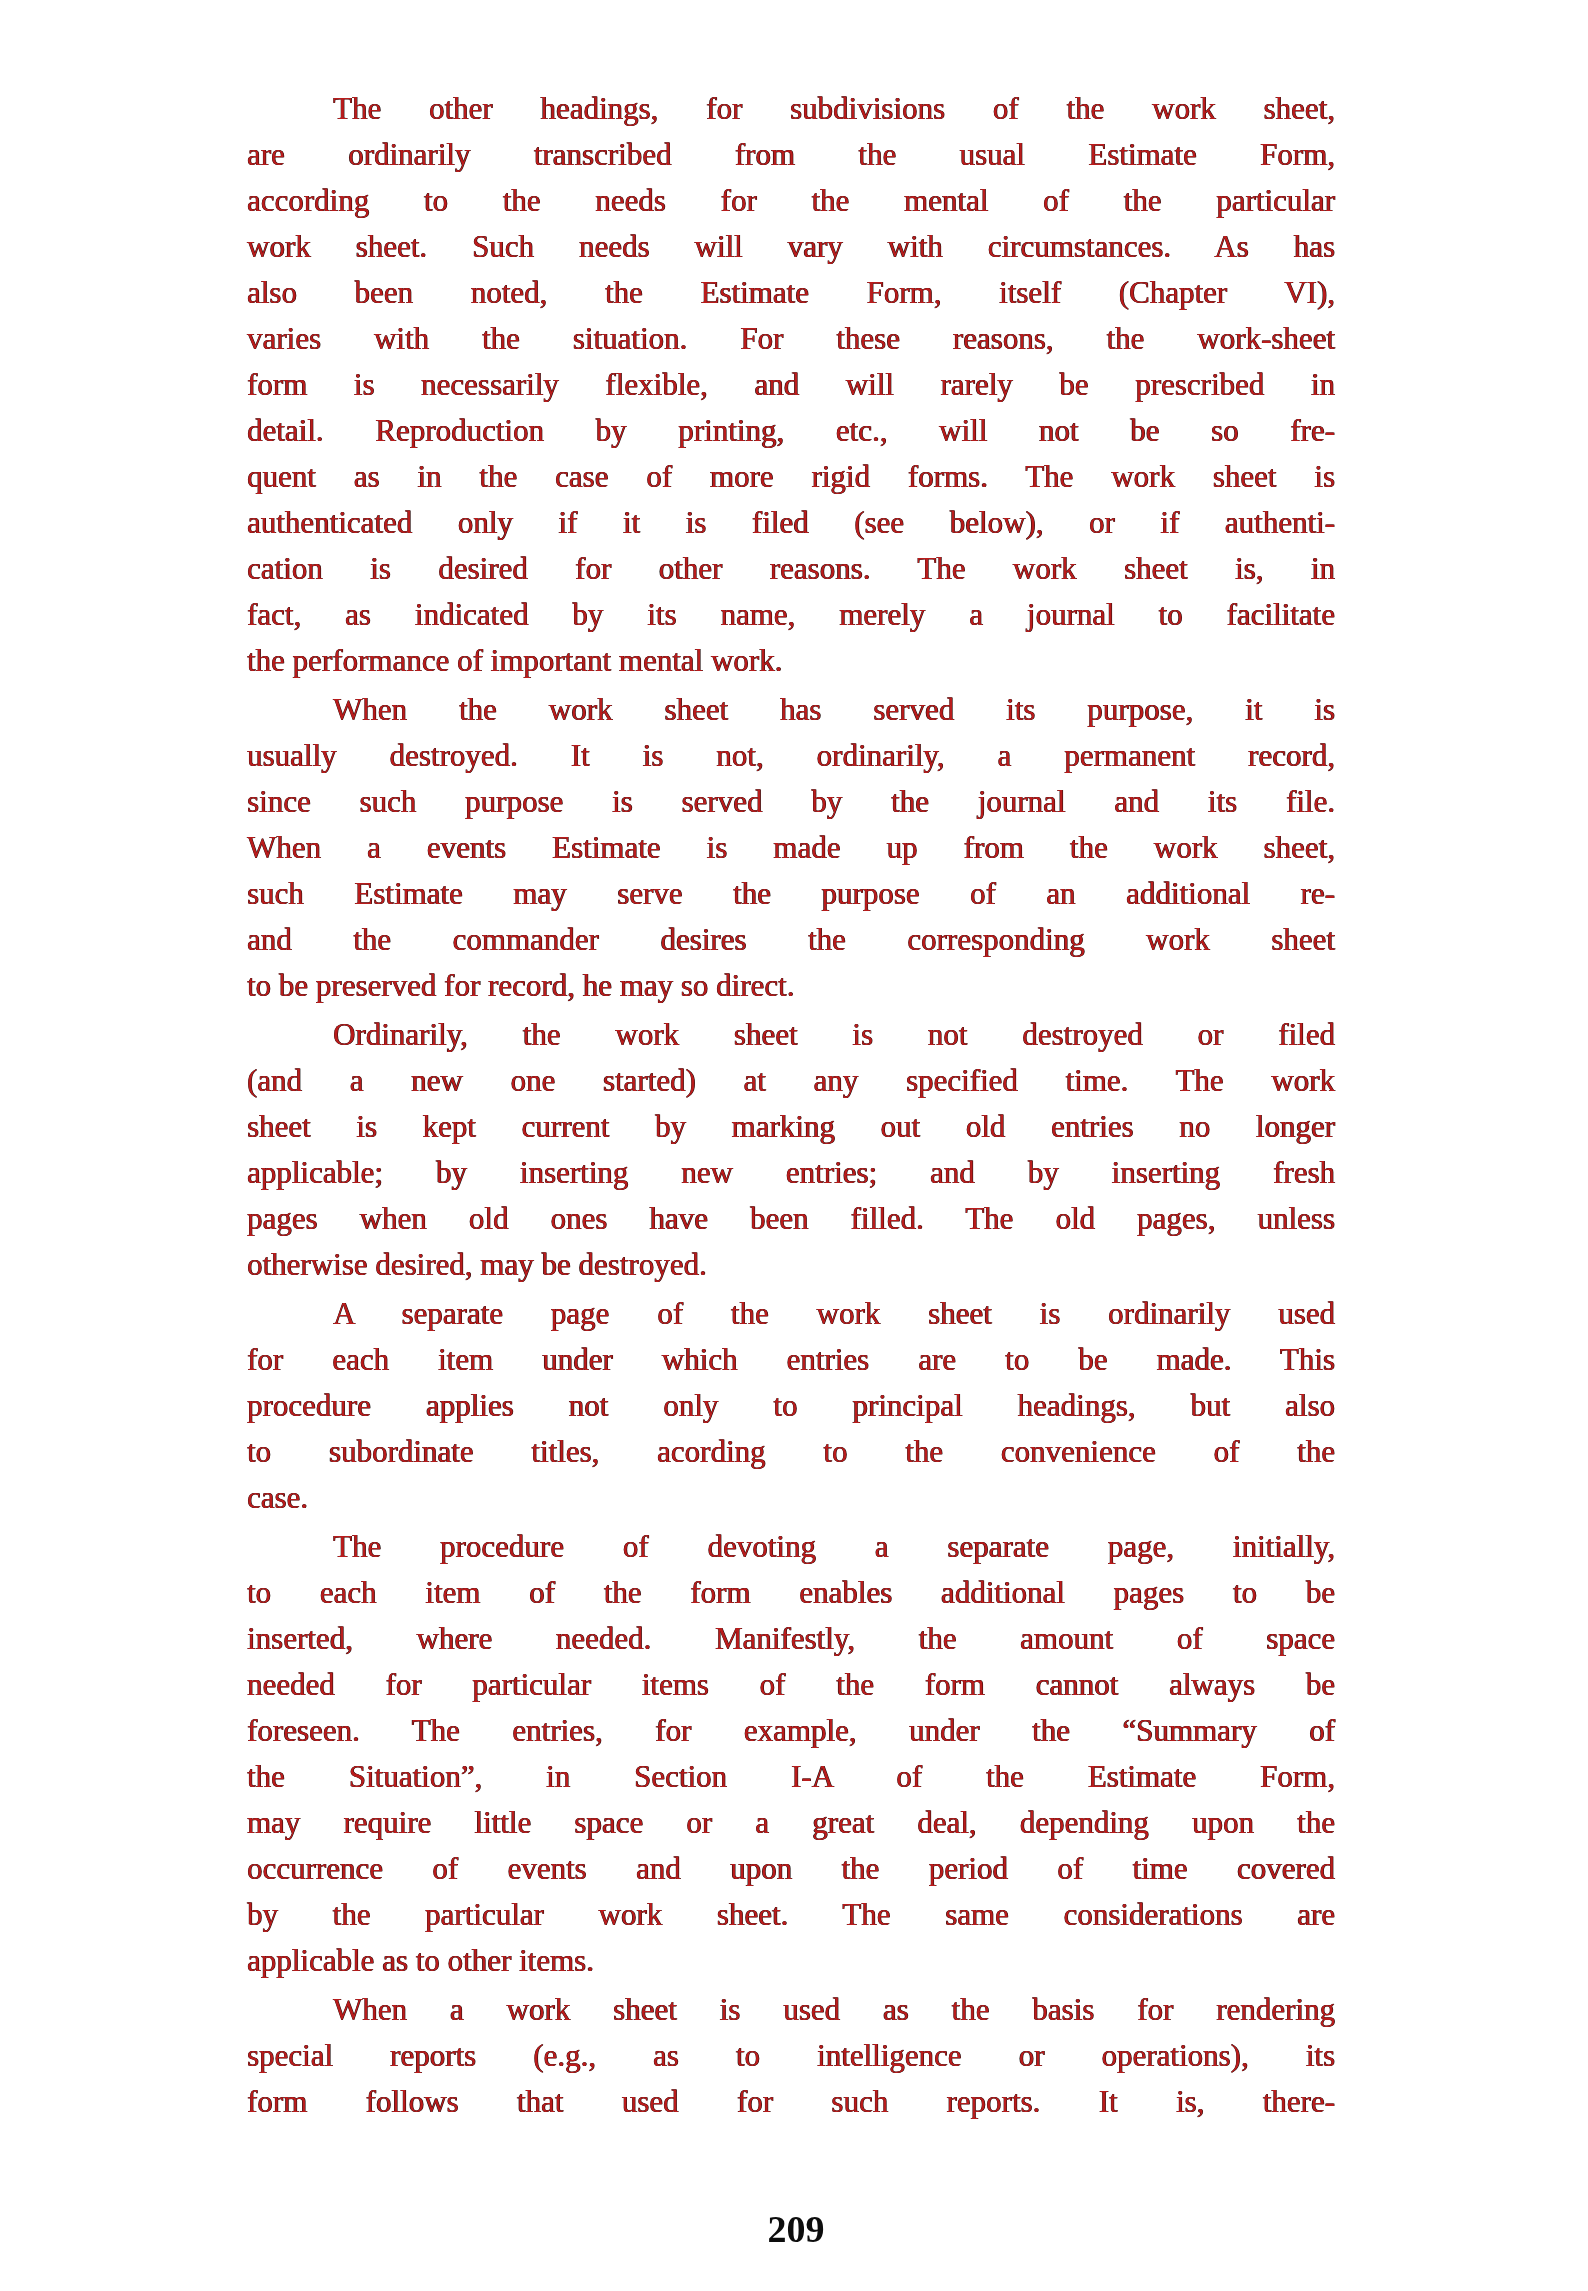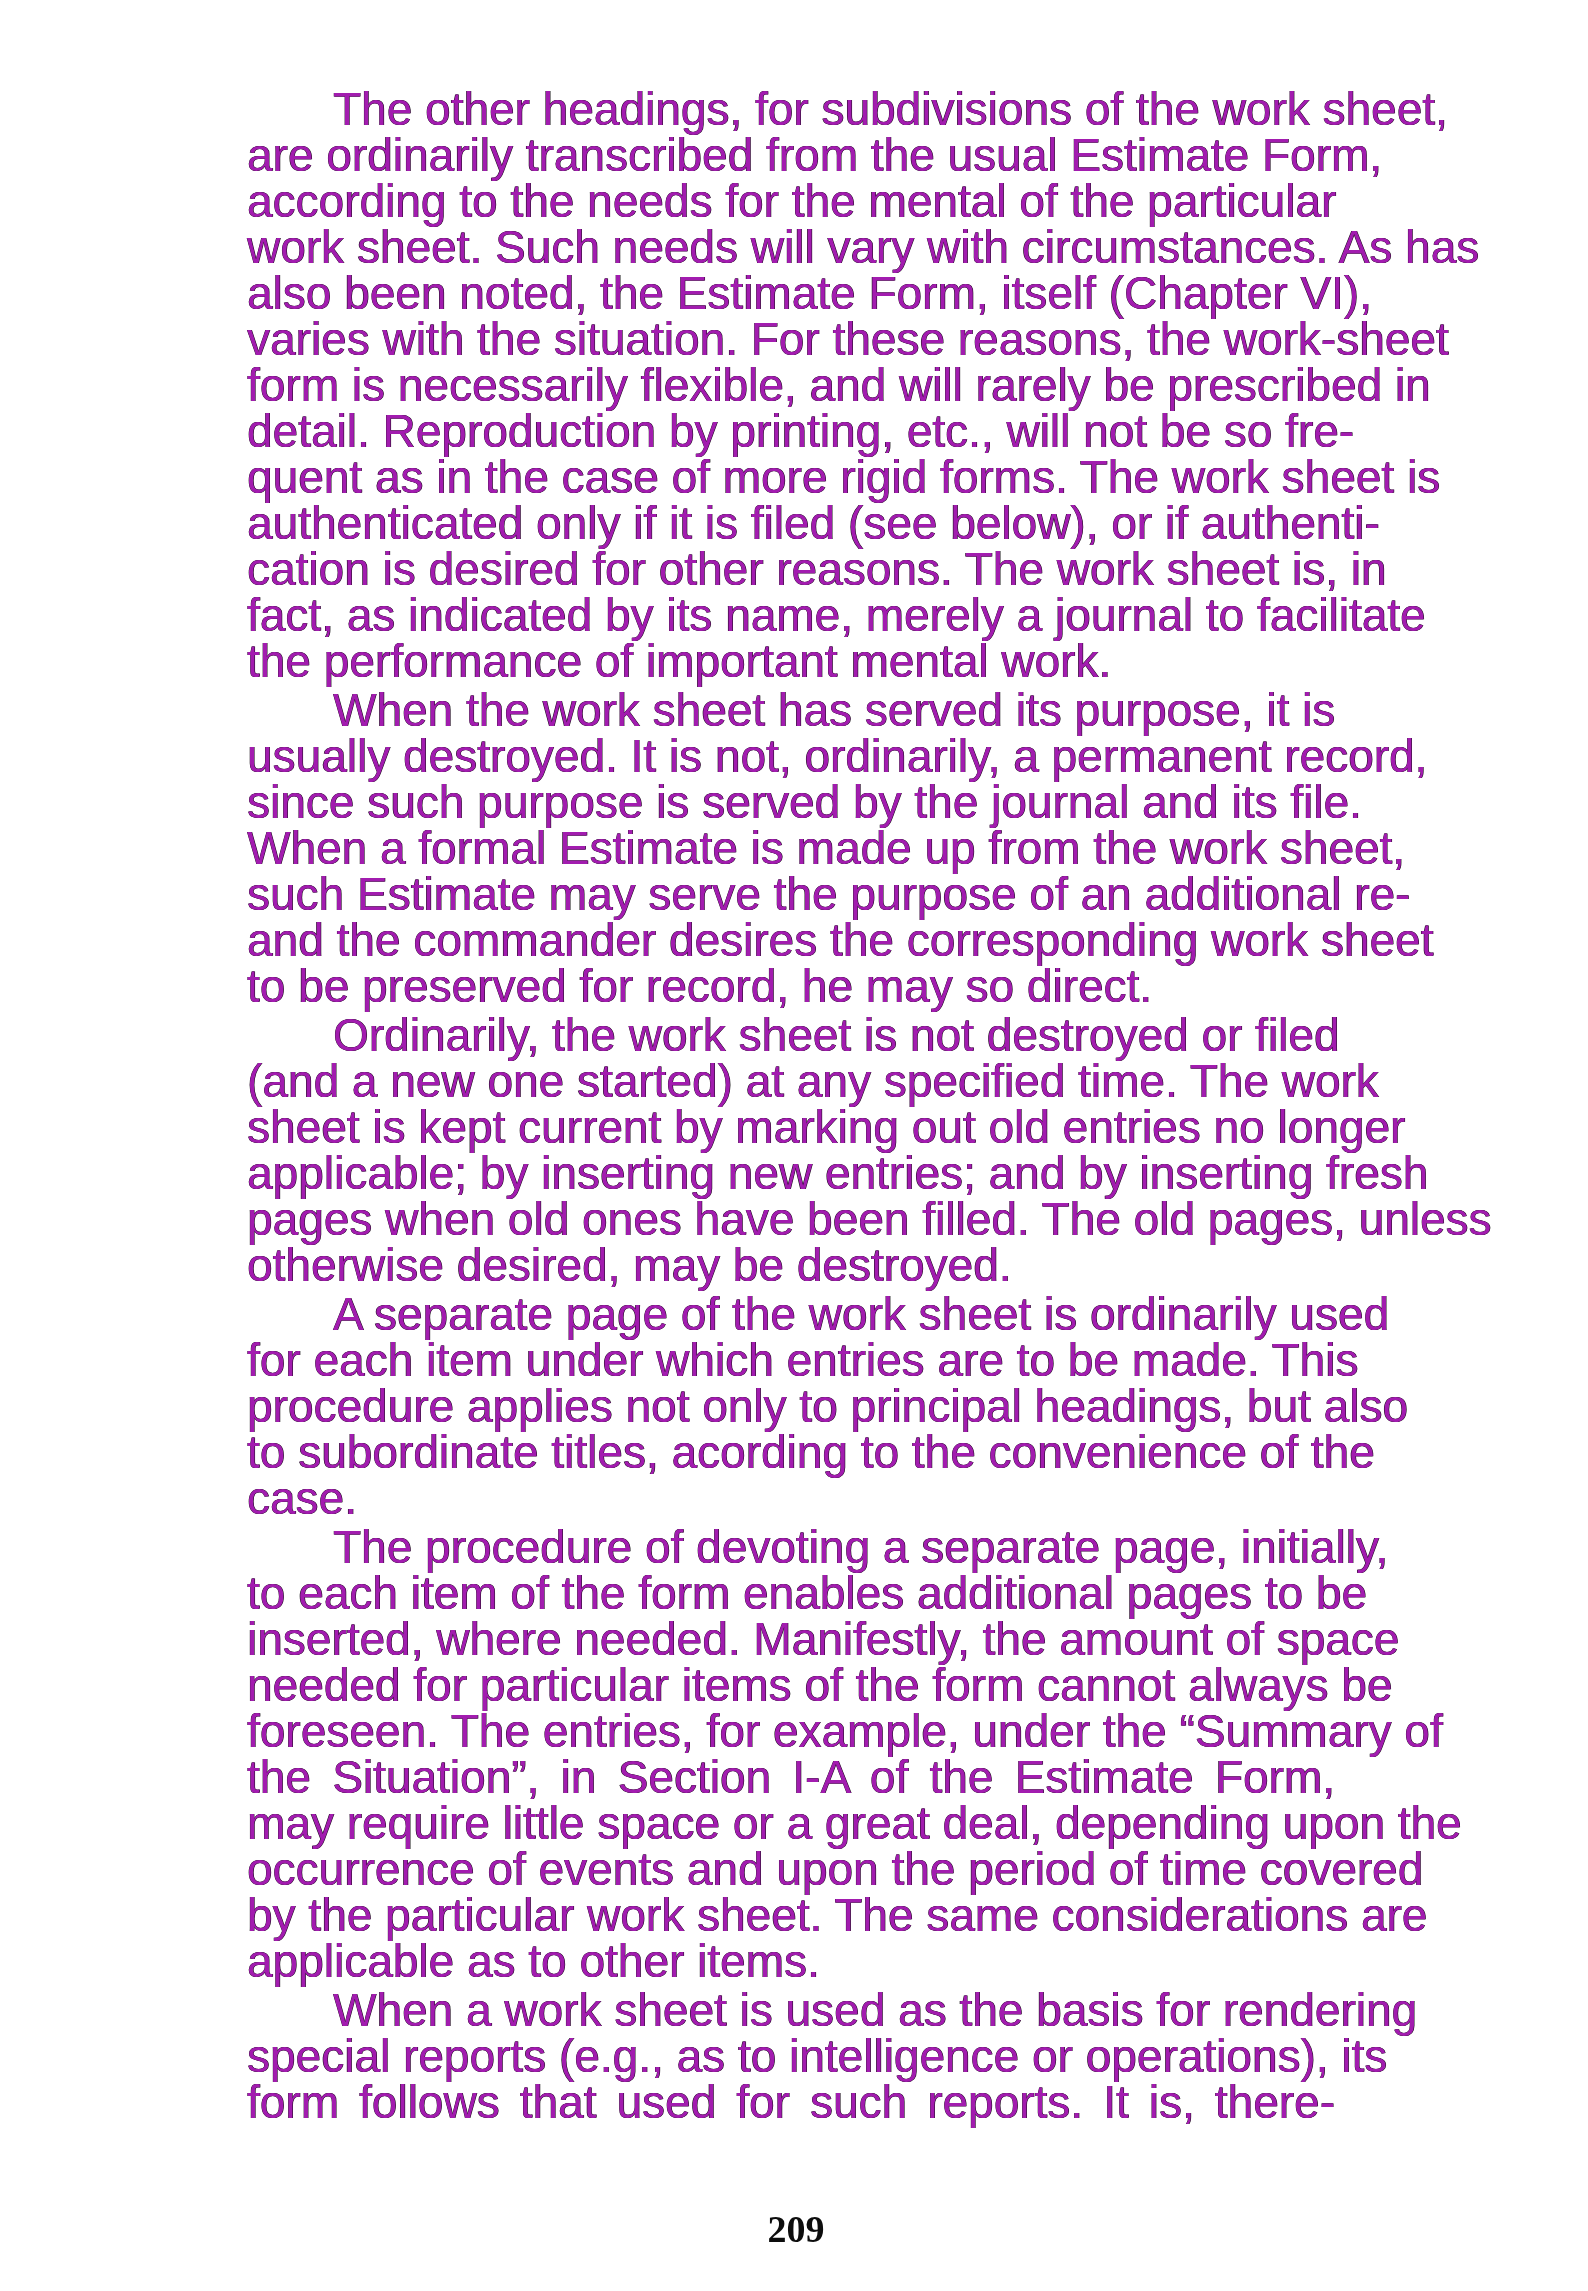--- a/index.html
+++ b/index.html
@@ -2,22 +2,22 @@
 <html><head>
 <meta charset="utf-8">
 <style>
   html, body { margin: 0; padding: 0; background: #ffffff; }
   body { width: 1588px; height: 2291px; position: relative; overflow: hidden; }
   .page {
     position: absolute; left: 0; top: 0; width: 1588px; height: 2291px; background: #fff;
   }
   .text-column {
     position: absolute; left: 247px; top: 86px; width: 1088px;
-    font-family: Liberation Sans, sans-serif;
-    font-size: 46px; color: #a21caf;
+    font-family: Liberation Serif, serif;
+    font-size: 31px; color: #b91c1c;
     text-shadow: 0.5px 0 0 #0d0d0d, -0.3px 0 0 #0d0d0d;
   }
   .para { margin: 0 0 3px 0; }
   .line {
     display: block; height: 46px; line-height: 46px; white-space: nowrap;
     text-align: justify; text-align-last: justify;
   }
   .line.last { text-align: center; text-align-last: left; }
   .line.first { padding-left: 86px; }
   .page-number {
@@ -44,21 +44,21 @@
         <span class="line">quent as in the case of more rigid forms. The work sheet is</span>
         <span class="line">authenticated only if it is filed (see below), or if authenti-</span>
         <span class="line">cation is desired for other reasons. The work sheet is, in</span>
         <span class="line">fact, as indicated by its name, merely a journal to facilitate</span>
         <span class="line last">the performance of important mental work.</span>
       </div>
       <div class="para">
         <span class="line first">When the work sheet has served its purpose, it is</span>
         <span class="line">usually destroyed. It is not, ordinarily, a permanent record,</span>
         <span class="line">since such purpose is served by the journal and its file.</span>
-        <span class="line">When a formal Estimate is made up from the work sheet,</span>
+        <span class="line">When a events Estimate is made up from the work sheet,</span>
         <span class="line">such Estimate may serve the purpose of an additional re-</span>
         <span class="line">and the commander desires the corresponding work sheet</span>
         <span class="line last">to be preserved for record, he may so direct.</span>
       </div>
       <div class="para">
         <span class="line first">Ordinarily, the work sheet is not destroyed or filed</span>
         <span class="line">(and a new one started) at any specified time. The work</span>
         <span class="line">sheet is kept current by marking out old entries no longer</span>
         <span class="line">applicable; by inserting new entries; and by inserting fresh</span>
         <span class="line">pages when old ones have been filled. The old pages, unless</span>

